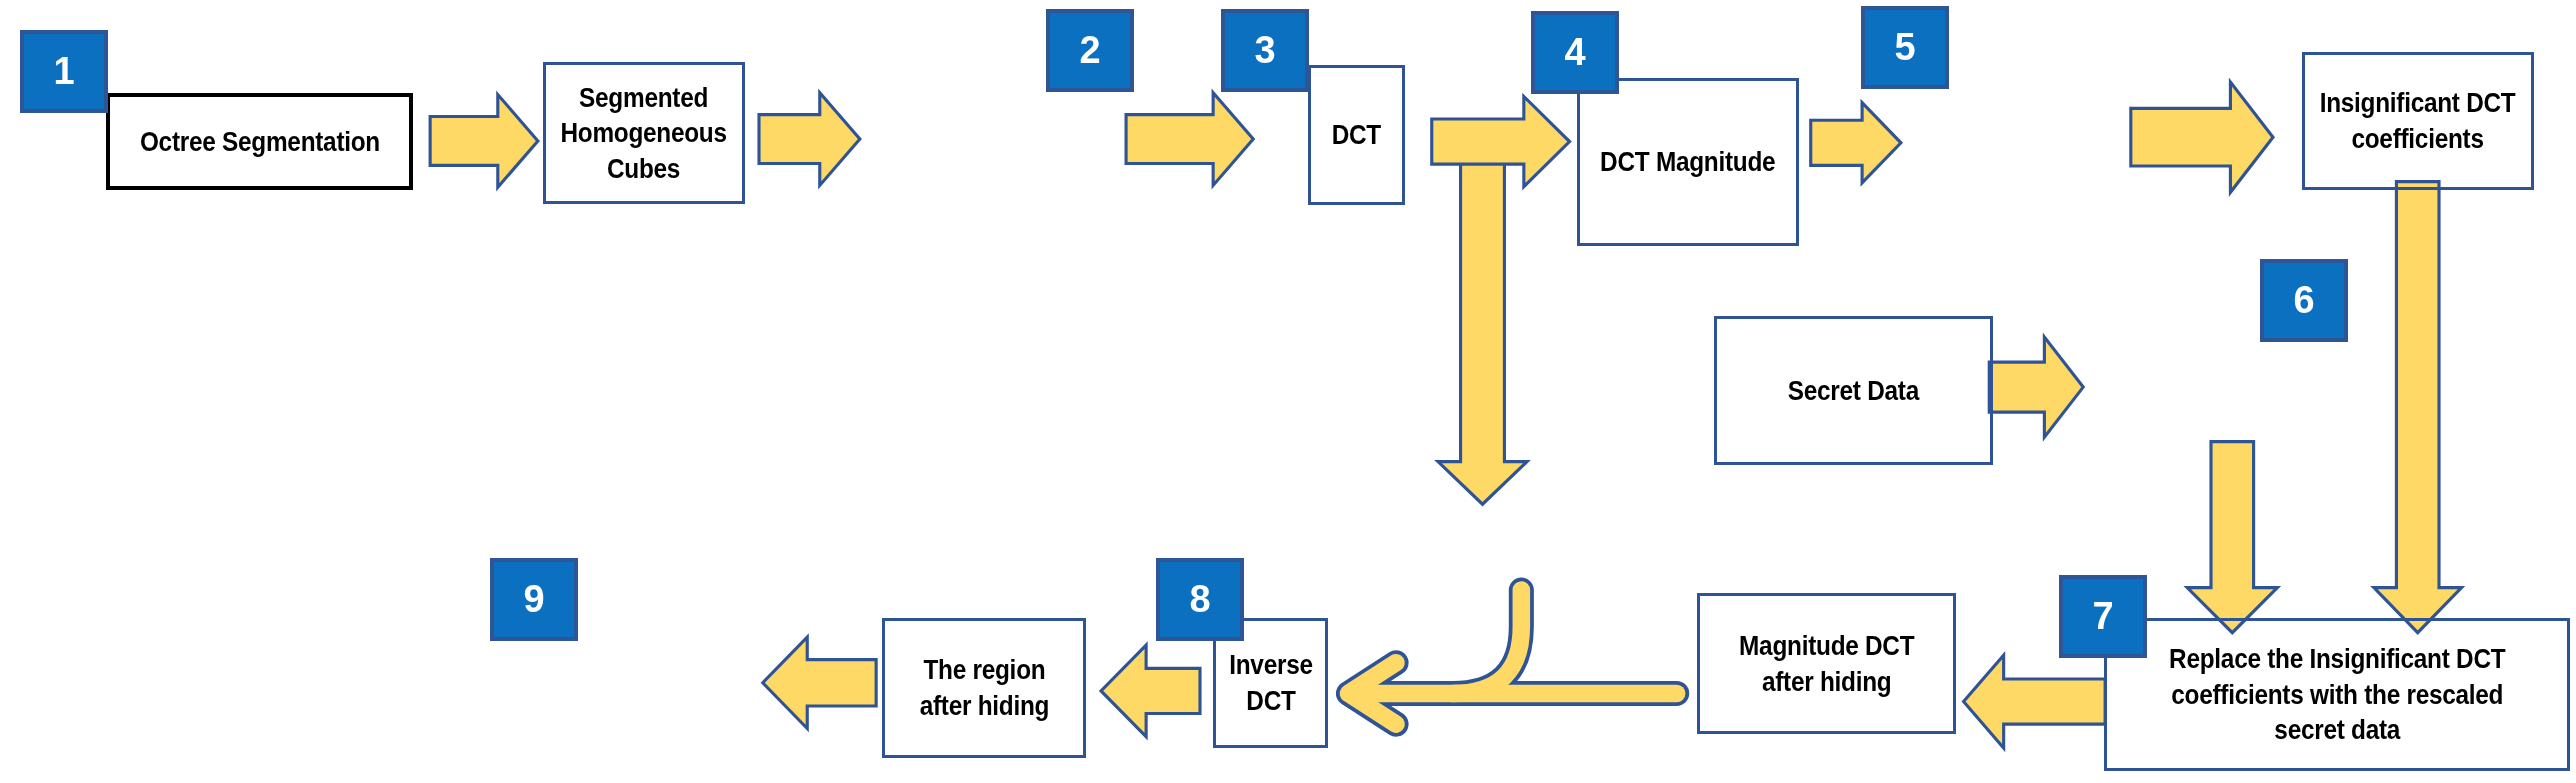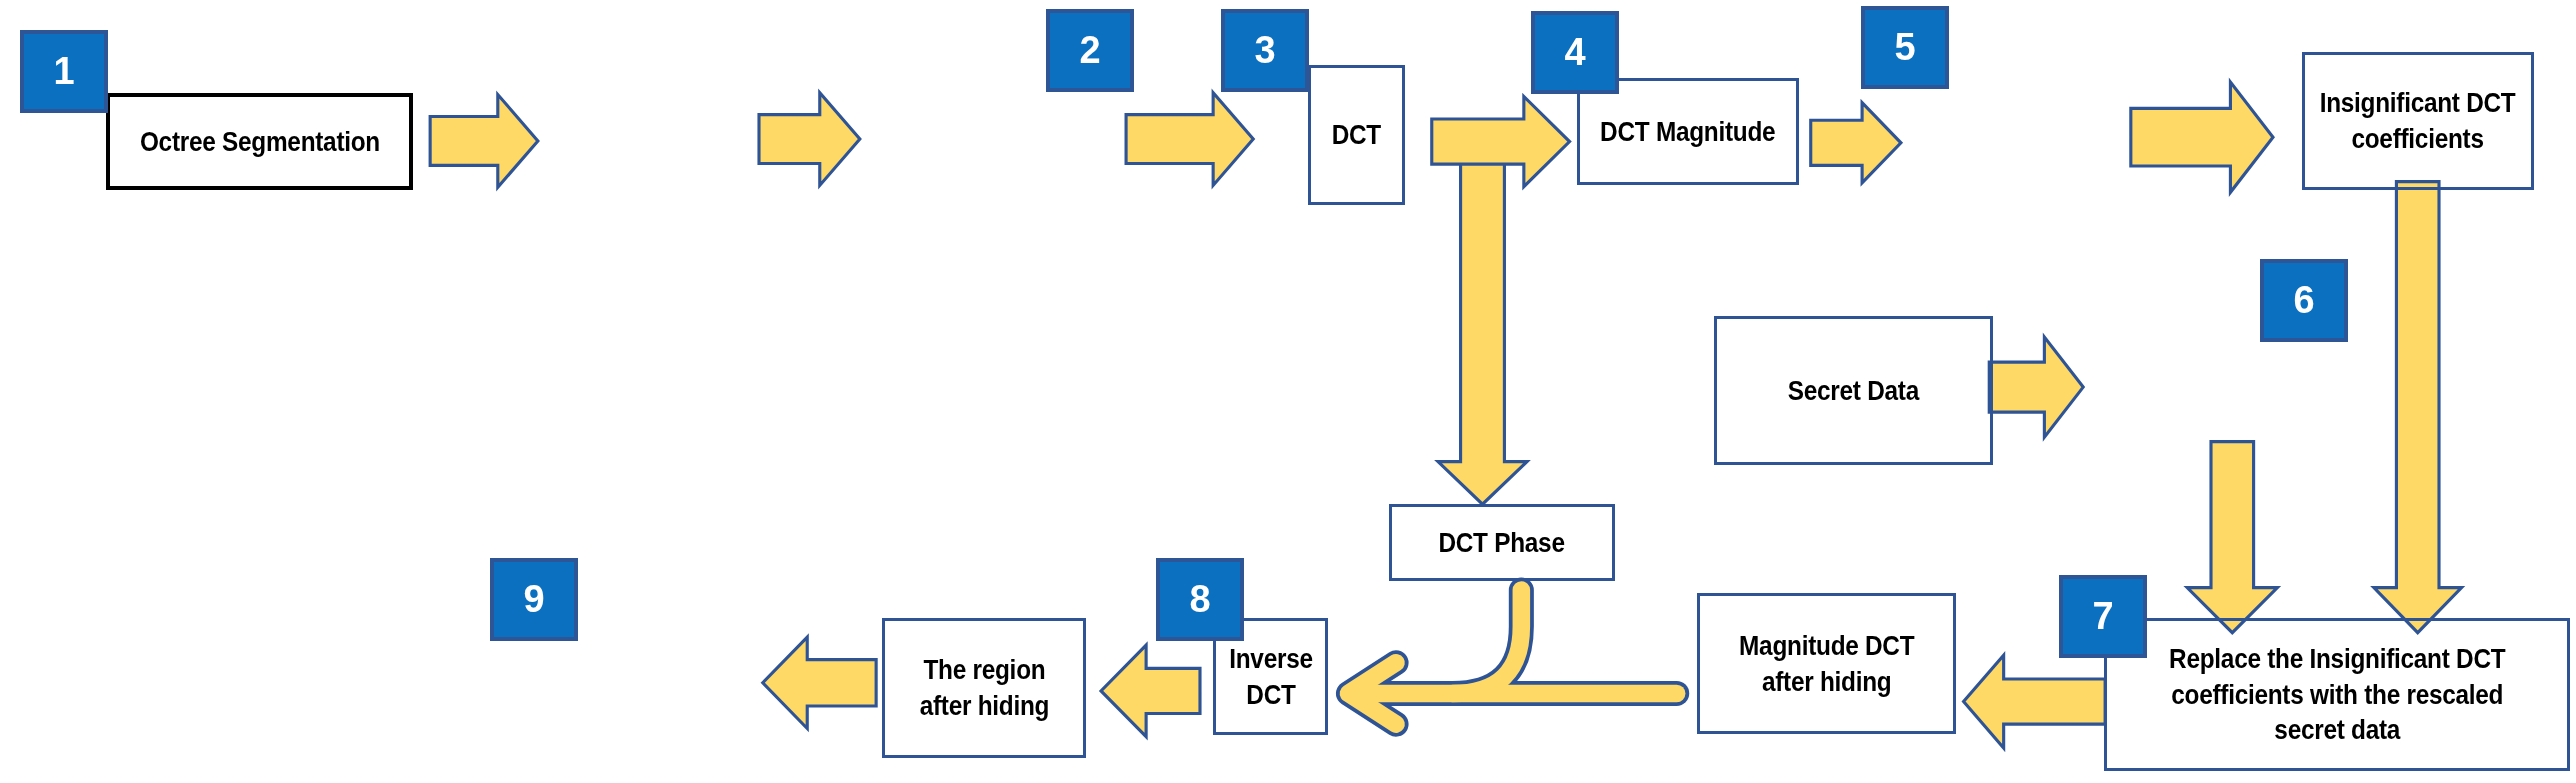--- a/index.html
+++ b/index.html
@@ -90,46 +90,48 @@
       <path class="thin-blue" d="M2428 942 L2428 1000 Q2428 1107 2318 1107"></path>
       <path class="thin-yellow" d="M2676 1107 L2158 1107"></path>
       <path class="thin-yellow" d="M2228 1058 L2152 1107 L2228 1156"></path>
       <path class="thin-yellow" d="M2428 942 L2428 1000 Q2428 1107 2318 1107"></path>
     </g>
   </svg>
 
   <div class="node start" style="left:77px;top:93px;width:307px;height:97px">
     <span class="lbl">Octree Segmentation</span>
   </div>
+  <div class="node" style="left:543px;top:62px;width:202px;height:142px">
+    <span class="lbl">Segmented
+Homogeneous
+Cubes</span>
+  </div>
   <div class="node" style="left:1308px;top:65px;width:97px;height:140px">
     <span class="lbl">DCT</span>
   </div>
-  <div class="node" style="left:1577px;top:78px;width:222px;height:107px">
+  <div class="node" style="left:1577px;top:78px;width:222px;height:168px">
     <span class="lbl">DCT Magnitude</span>
   </div>
   <div class="node" style="left:2302px;top:52px;width:232px;height:138px">
     <span class="lbl">Insignificant DCT
 coefficients</span>
   </div>
   <div class="node" style="left:1714px;top:316px;width:279px;height:149px">
     <span class="lbl">Secret Data</span>
-  </div>
-  <div class="node" style="left:1389px;top:504px;width:226px;height:77px">
-    <span class="lbl">DCT Phase</span>
   </div>
   <div class="node" style="left:2104px;top:618px;width:466px;height:153px">
     <span class="lbl">Replace the Insignificant DCT
 coefficients with the rescaled
 secret data</span>
   </div>
   <div class="node" style="left:1697px;top:593px;width:259px;height:141px">
     <span class="lbl">Magnitude DCT
 after hiding</span>
   </div>
-  <div class="node" style="left:1213px;top:618px;width:115px;height:117px">
+  <div class="node" style="left:1213px;top:618px;width:115px;height:130px">
     <span class="lbl">Inverse
 DCT</span>
   </div>
   <div class="node" style="left:882px;top:618px;width:204px;height:140px">
     <span class="lbl">The region
 after hiding</span>
   </div>
 
   <div class="badge" style="left:20px;top:30px">1</div>
   <div class="badge" style="left:1046px;top:9.4px">2</div>

